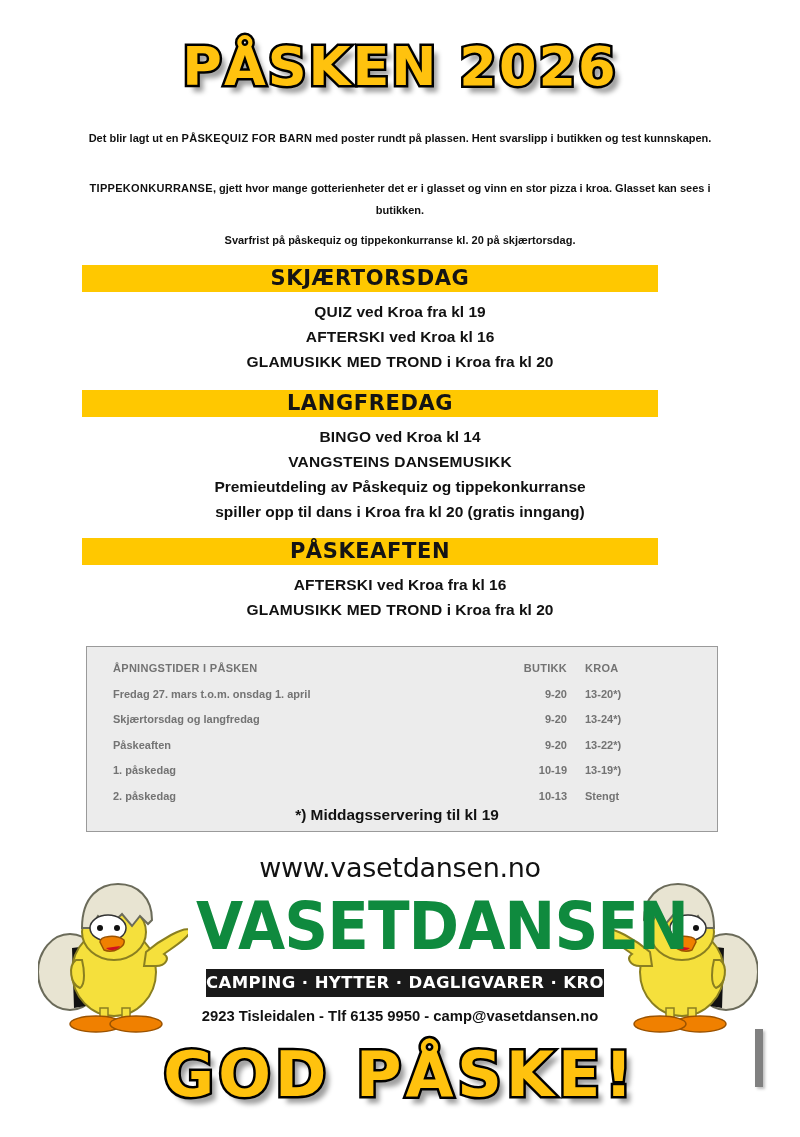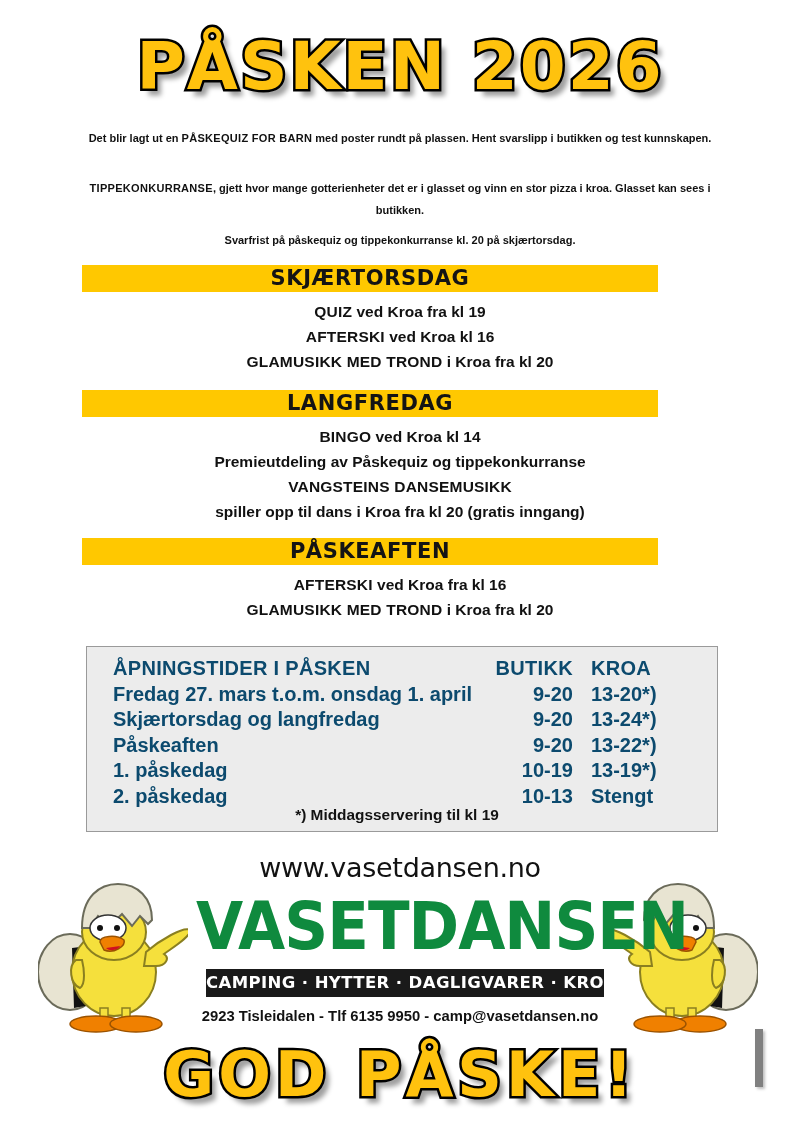--- a/index.html
+++ b/index.html
@@ -26,21 +26,21 @@
     font-weight: bold;
     letter-spacing: 2px;
     color: #FFC20E;
     -webkit-text-stroke: 5px #000000;
     paint-order: stroke fill;
     text-shadow: 6px 7px 5px rgba(0,0,0,0.38);
     white-space: nowrap;
   }
   #title-main {
     top: 21px;
-    font-size: 66px;
+    font-size: 54px;
     line-height: 92px;
   }
   #title-bottom {
     top: 1037px;
     font-size: 62px;
     line-height: 76px;
     letter-spacing: 4px;
   }
 
   
@@ -101,23 +101,23 @@
     width: 632px;
     height: 186px;
     background: #ECECEC;
     border: 1px solid #9a9a9a;
     box-sizing: border-box;
     padding: 9px 14px 0 26px;
   }
   #hours-table {
     width: 100%;
     border-collapse: collapse;
-    font-size: 20px;
+    font-size: 11px;
     font-weight: 600;
-    color: #0c4a6e;
+    color: #737373;
   }
   #hours-table th, #hours-table td {
     padding: 1px 0;
     line-height: 23.5px;
     white-space: nowrap;
   }
   #hours-table th { font-weight: 800; letter-spacing: 0.3px; }
   .col-label { text-align: left; }
   .col-shop  { text-align: right;  padding-right: 18px !important; width: 104px; }
   .col-kro   { text-align: left;   width: 118px; }
@@ -231,24 +231,24 @@
     <b>GLAMUSIKK MED TROND</b><span> i Kroa fra kl 20</span>
   </div>
 </div>
 
 <div class="band" id="band-2">LANGFREDAG</div>
 <div class="daylines" id="lines-2">
   <div>
     <b>BINGO</b><span> ved Kroa kl 14</span>
   </div>
   <div>
+    <b>VANGSTEINS DANSEMUSIKK</b><span></span>
+  </div>
+  <div>
     <b></b><span>Premieutdeling av Påskequiz og tippekonkurranse</span>
-  </div>
-  <div>
-    <b>VANGSTEINS DANSEMUSIKK</b><span></span>
   </div>
   <div>
     <b></b><span>spiller opp til dans i Kroa fra kl 20 (gratis inngang)</span>
   </div>
 </div>
 
 <div class="band" id="band-3">PÅSKEAFTEN</div>
 <div class="daylines" id="lines-3">
   <div>
     <b>AFTERSKI</b><span> ved Kroa fra kl 16</span>

